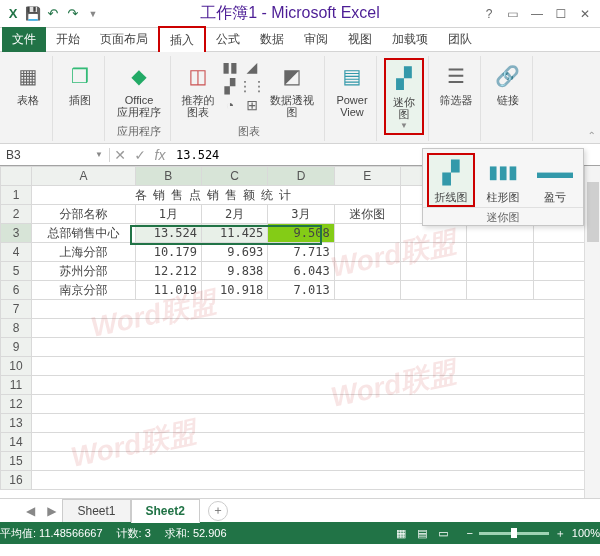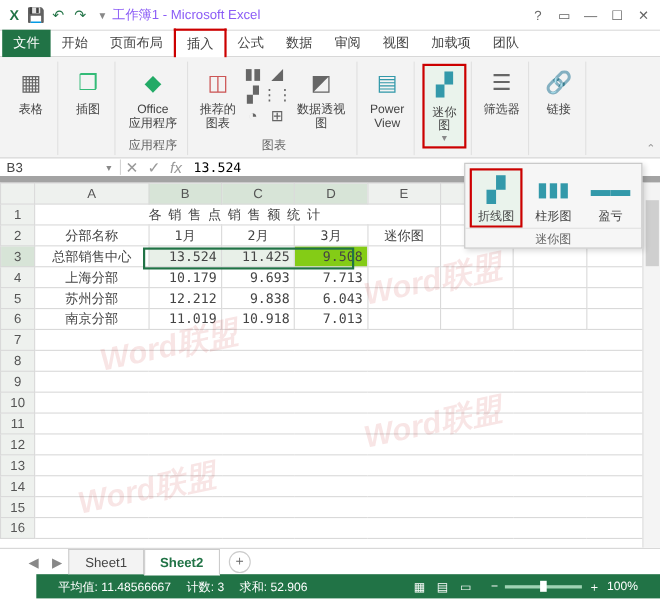--- a/index.html
+++ b/index.html
@@ -2,21 +2,21 @@
 <html><head>
 <meta charset="utf-8">
 <style>
   * { box-sizing: border-box; margin: 0; padding: 0; font-family: "Microsoft YaHei", sans-serif; }
   body { width: 600px; height: 556px; background: #fff; overflow: hidden; font-size: 12px; color: #444; position: relative; }
 
   
   .titlebar { height: 28px; background: #fff; display: flex; align-items: center; padding: 0 4px; border-bottom: 1px solid #d4d4d4; }
   .qat { display: flex; gap: 2px; align-items: center; }
   .qat .ico { width: 18px; height: 18px; display: flex; align-items: center; justify-content: center; font-size: 13px; color: #217346; cursor: pointer; }
-  .title-center { flex: 1; text-align: left; color: #8b5cf6; font-size: 12px; }
+  .title-center { flex: 1; text-align: center; color: #4c1d95; font-size: 16px; }
   .win-controls { display: flex; gap: 2px; color: #666; }
   .win-controls .ico { width: 22px; height: 18px; display: flex; align-items: center; justify-content: center; cursor: pointer; font-size: 12px; }
 
   
   .tabs { height: 24px; display: flex; align-items: center; background: #fff; border-bottom: 1px solid #d4d4d4; padding-left: 2px; gap: 0; }
   .tab { padding: 4px 10px; font-size: 12px; color: #444; cursor: pointer; }
   .tab.file { background: #217346; color: #fff; }
   .tab.active { border: 2px solid #c00; border-bottom: 2px solid #fff; background: #fff; position: relative; top: 1px; }
 
   
@@ -33,21 +33,21 @@
   .collapse-caret { position: absolute; right: 4px; bottom: 2px; font-size: 10px; color: #999; cursor: pointer; }
 
   
   .popup { position: absolute; top: 148px; left: 422px; width: 162px; height: 78px; background: #f6f6f6; border: 1px solid #c6c6c6; box-shadow: 2px 2px 5px rgba(0,0,0,.15); z-index: 20; display: flex; flex-direction: column; }
   .popup-row { flex: 1; display: flex; align-items: center; padding: 4px 4px 0 4px; gap: 4px; }
   .popup .btn-lg { width: 50px; }
   .popup .btn-lg.highlight { border: 2px solid #c00; }
   .popup-label { text-align: center; font-size: 11px; color: #666; border-top: 1px solid #e0e0e0; padding: 2px 0; }
 
   
-  .fbar { height: 22px; display: flex; align-items: center; border-bottom: 6px solid #a3a3a3; background: #fff; }
+  .fbar { height: 22px; display: flex; align-items: center; border-bottom: 1px solid #a3a3a3; background: #fff; }
   .namebox { width: 110px; border-right: 1px solid #d4d4d4; padding: 0 6px; display:flex; align-items:center; justify-content:space-between; font-size:12px; }
   .fbar .ico-sm { color:#999; }
   .fx-input { flex:1; padding:0 6px; font-family: monospace; font-size:12px; border:none; outline:none; }
 
   
   .sheet-wrap { position: relative; height: 332px; overflow: hidden; }
   table.grid { border-collapse: collapse; width: 100%; table-layout: fixed; }
   table.grid th, table.grid td { border: 1px solid #d9d9d9; font-size: 12px; height: 19px; padding: 0 4px; background: #fff; font-family: "SimSun", monospace; }
   table.grid th { background: #eef1ee; color: #555; font-weight: normal; text-align: center; font-family: inherit; }
   table.grid .rowhdr { width: 30px; text-align: center; background:#eef1ee; }
@@ -59,21 +59,21 @@
   .title-merge { text-align: center; letter-spacing: 6px; font-family:"SimSun"; }
 
   
   .sheettabs { height: 24px; display:flex; align-items:center; background:#fff; border-top:1px solid #d4d4d4; padding-left: 20px; gap:0; }
   .sheettabs .nav { color:#888; padding:0 6px; cursor:pointer; }
   .sheet-tab { padding: 4px 14px; border:1px solid #ccc; border-bottom:none; background:#f3f3f3; cursor:pointer; font-size:12px; }
   .sheet-tab.active { background:#fff; border-bottom:1px solid #fff; color:#217346; font-weight:bold; }
   .add-sheet { width:20px; height:20px; border:1px solid #ccc; border-radius:50%; display:flex; align-items:center; justify-content:center; margin-left:8px; cursor:pointer; color:#666; }
 
   
-  .status { height: 22px; background:#217346; color:#fff; display:flex; align-items:center; font-size:11px; padding:0 20px; gap:14px;margin-left:33px; }
+  .status { height: 22px; background:#217346; color:#fff; display:flex; align-items:center; font-size:11px; padding:0 0; gap:14px; }
   .status .spacer { flex:1; }
   .zoom { display:flex; align-items:center; gap:6px; }
   .zoom-track { width:70px; height:3px; background:#9fd3b4; position:relative; }
   .zoom-thumb { width:6px; height:10px; background:#fff; position:absolute; left:50%; top:-4px; transform:translateX(-50%); }
   .view-btns span { display:inline-block; width:18px; text-align:center; cursor:pointer; }
 
   
   .wm { position:absolute; color:rgba(200,40,40,0.12); font-size:28px; font-weight:bold; transform:rotate(-12deg); pointer-events:none; font-style:italic; }
 
   

